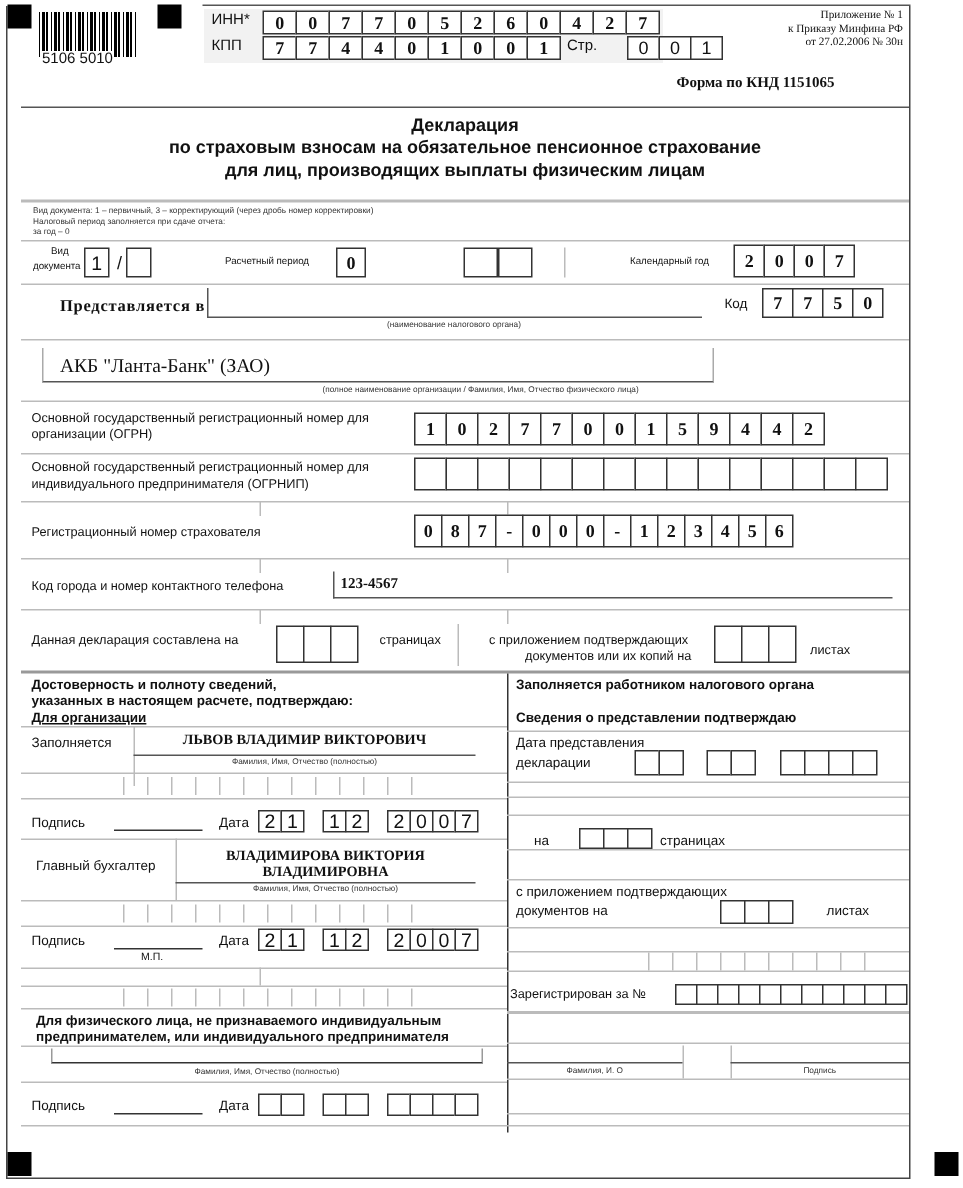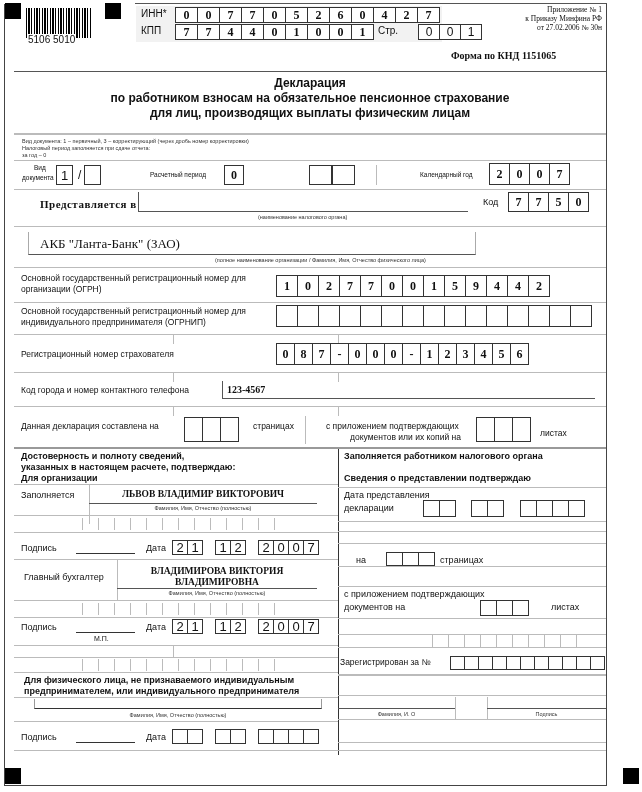--- a/index.html
+++ b/index.html
@@ -71,21 +71,21 @@
     <div class="cell sans" style="left: 460px; top: 24px; width: 22px; height: 16px; font-size: 12px;">1</div>
   </div>
 
 <div class="txt serif" style="right:40px;top:5px;font-size:7.5px;">Приложение № 1</div>
 <div class="txt serif" style="right:40px;top:14px;font-size:7.5px;padding-left:40px;">к Приказу Минфина РФ</div>
 <div class="txt serif" style="right:40px;top:23px;font-size:7.5px;">от 27.02.2006 № 30н</div>
 <div class="txt serif bold" style="left:451px;top:50px;font-size:10px;">Форма по КНД 1151065</div>
 <div class="hline dark" style="left:14px;top:71px;width:592px;"></div>
 
 <div class="txt bold center" style="left:14px;width:592px;top:76px;font-size:12px;">Декларация</div>
-<div class="txt bold center" style="left:14px;width:592px;top:91px;font-size:12px;">по работником взносам на обязательное пенсионное страхование</div>
+<div class="txt bold center" style="left:14px;width:592px;top:91px;font-size:12px;">по страховым взносам на обязательное пенсионное страхование</div>
 <div class="txt bold center" style="left:14px;width:592px;top:106px;font-size:12px;">для лиц, производящих выплаты физическим лицам</div>
 <div class="hline" style="left:14px;top:133px;width:592px;height:2px;"></div>
 
 <div class="txt tiny" style="left:22px;top:138px;">Вид документа: 1 – первичный, 3 – корректирующий (через дробь номер корректировки)</div>
 <div class="txt tiny" style="left:22px;top:145px;">Налоговый период заполняется при сдаче отчета:</div>
 <div class="txt tiny" style="left:22px;top:152px;">за год – 0</div>
 <div class="hline" style="left:14px;top:160px;width:592px;"></div>
 
 <div class="txt" style="left:34px;top:164px;font-size:6.5px;">Вид</div>
 <div class="txt" style="left:22px;top:174px;font-size:6.5px;">документа</div>
@@ -208,21 +208,21 @@
     <div class="cell" style="left: 494px; top: 417px; width: 19px; height: 25px;"></div>
     <div class="cell" style="left: 512px; top: 417px; width: 19px; height: 25px;"></div>
   </div>
 <div class="txt" style="left:540px;top:428px;font-size:8.5px;">листах</div>
 <div class="hline dark" style="left:14px;top:447px;width:592px;height:2px;background:#999;"></div>
 
 <div class="vline dark" style="left:338px;top:449px;height:306px;"></div>
 
 <div class="txt bold" style="left:21px;top:451px;font-size:9px;">Достоверность и полноту сведений,</div>
 <div class="txt bold" style="left:21px;top:462px;font-size:9px;">указанных в настоящем расчете, подтверждаю:</div>
-<div class="txt bold" style="left:21px;top:473px;font-size:9px;">Для организации</div>
+<div class="txt bold" style="left:21px;top:473px;font-size:9px;text-decoration:underline;">Для организации</div>
 <div class="hline" style="left:14px;top:484px;width:324px;"></div>
 
 <div class="txt" style="left:21px;top:490px;font-size:9px;">Заполняется</div>
 <div class="vline" style="left:89px;top:484px;height:40px;"></div>
 <div class="txt serif bold center" style="left:89px;width:228px;top:489px;font-size:9.5px;">ЛЬВОВ ВЛАДИМИР ВИКТОРОВИЧ</div>
 <div class="hline dark" style="left:89px;top:503px;width:228px;"></div>
 <div class="txt tiny center" style="left:89px;width:228px;top:505px;">Фамилия, Имя, Отчество (полностью)</div>
 <div class="hline" style="left:14px;top:515px;width:324px;"></div>
 <div id="dotrow1">
     <div class="dotcell" style="left: 82px; top: 518px;"></div>

